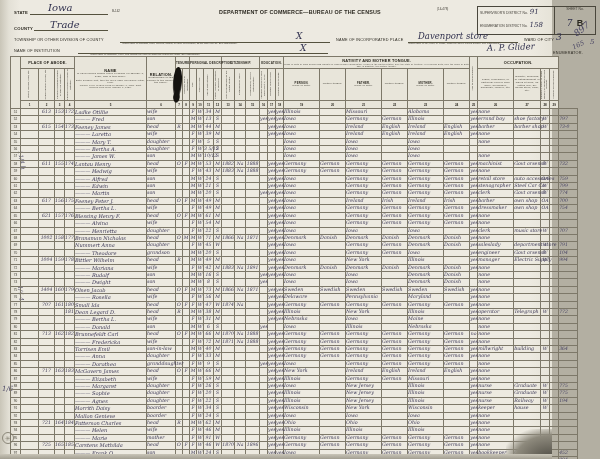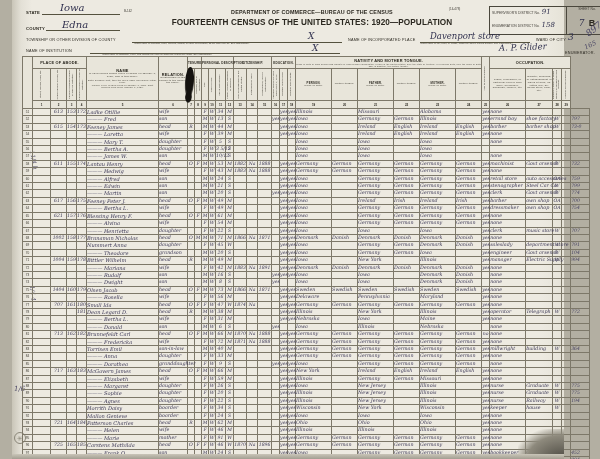--- a/index.html
+++ b/index.html
@@ -1,20 +1,19 @@
 <!DOCTYPE html>
 <html><head>
 <meta charset="utf-8">
 <style>
   * { box-sizing: border-box; margin: 0; padding: 0; }
   html,body { width:600px; height:459px; }
   body { font-family:"Liberation Sans", sans-serif; background:#b3afa2; overflow:hidden; }
   .sheet { position:relative; width:552px; height:459px;
     background:linear-gradient(90deg,#c9c5b8 0px,#e3e0d6 9px,#edeae1 20px,#edeae1 96%,#e6e3d8 100%);
-    margin-left:12px;
   }
   .sheet::after { content:""; position:absolute; left:0; right:0; bottom:0; height:5px;
     background:linear-gradient(#c9c5b8,#a29e91); }
   .pr { color:#2b2820; }
   .tiny { font-size:3px; line-height:1.05; color:#44413a; }
   .lbl { font-size:4.2px; font-weight:bold; color:#2b2820; letter-spacing:.2px; }
   .hwv { font-family:"DejaVu Serif", serif; font-style:italic; color:#30304e; }
   .abs { position:absolute; white-space:nowrap; }
   .rule { position:absolute; border-bottom:.7px solid #55523f; height:1px; }
   
@@ -66,25 +65,24 @@
 
 <div class="sheet">
 
   <div class="abs lbl" style="left:14px;top:10px">STATE</div>
   <div class="rule" style="left:30px;top:14px;width:78px"></div>
   <div class="abs hwv" style="left:48px;top:2px;font-size:10px">Iowa</div>
   <div class="abs tiny" style="left:112px;top:10px">B-142</div>
 
   <div class="abs lbl" style="left:150px;top:9px;width:300px;text-align:center;font-size:5.4px">DEPARTMENT OF COMMERCE—BUREAU OF THE CENSUS</div>
   <div class="abs tiny" style="left:437px;top:8px">(14-478)</div>
-  <div class="abs lbl" style="left:128px;top:18px;width:344px;text-align:center;font-size:8.2px;letter-spacing:.1px">FOURTEENTH CENSUS OF THE UNITED STATES: 1920—POPULATION</div>
 
   <div class="abs lbl" style="left:14px;top:26px">COUNTY</div>
   <div class="rule" style="left:34px;top:30px;width:74px"></div>
-  <div class="abs hwv" style="left:50px;top:19px;font-size:10px">Edna</div>
+  <div class="abs hwv" style="left:50px;top:19px;font-size:10px">Trade</div>
 
   <div class="distbox">
     <div class="distleft">
       <div class="distrow">
         <span class="tiny" style="font-size:3.4px">SUPERVISOR'S DISTRICT No.</span>
         <span class="hwv" style="font-size:7px">91</span>
       </div>
       <div class="distrow">
         <span class="tiny" style="font-size:3.4px">ENUMERATION DISTRICT No.</span>
         <span class="hwv" style="font-size:7px">158</span>

